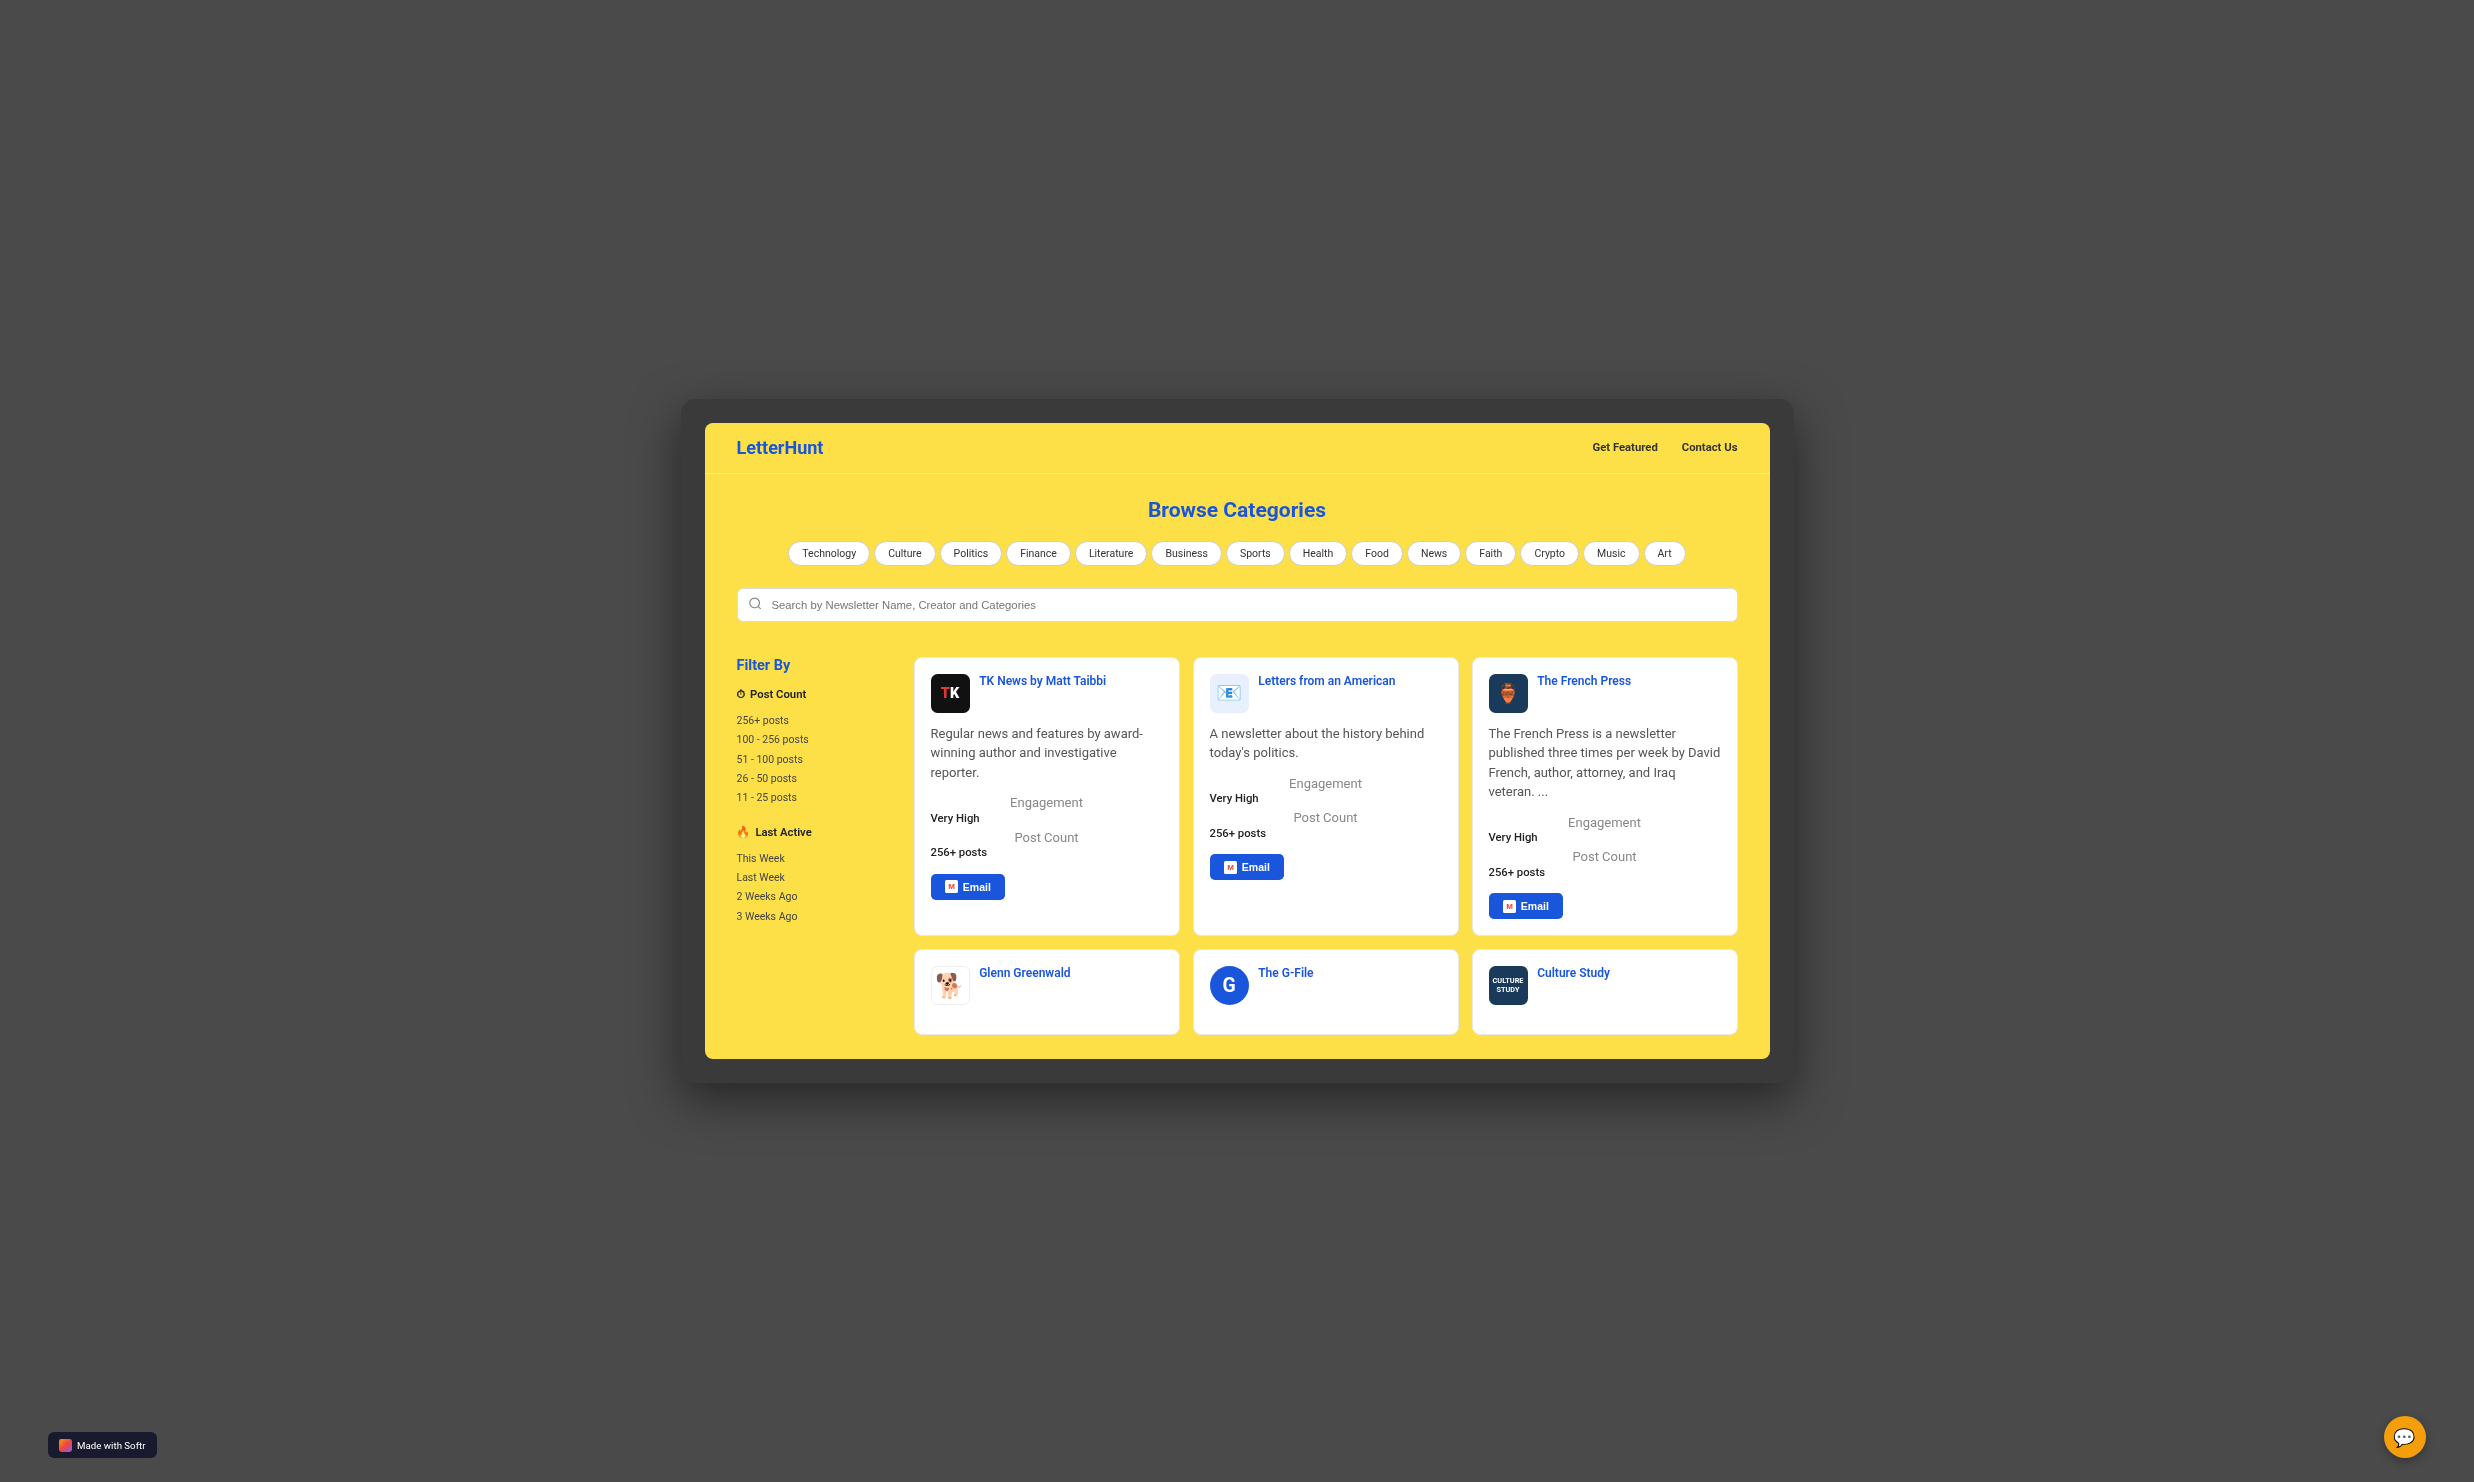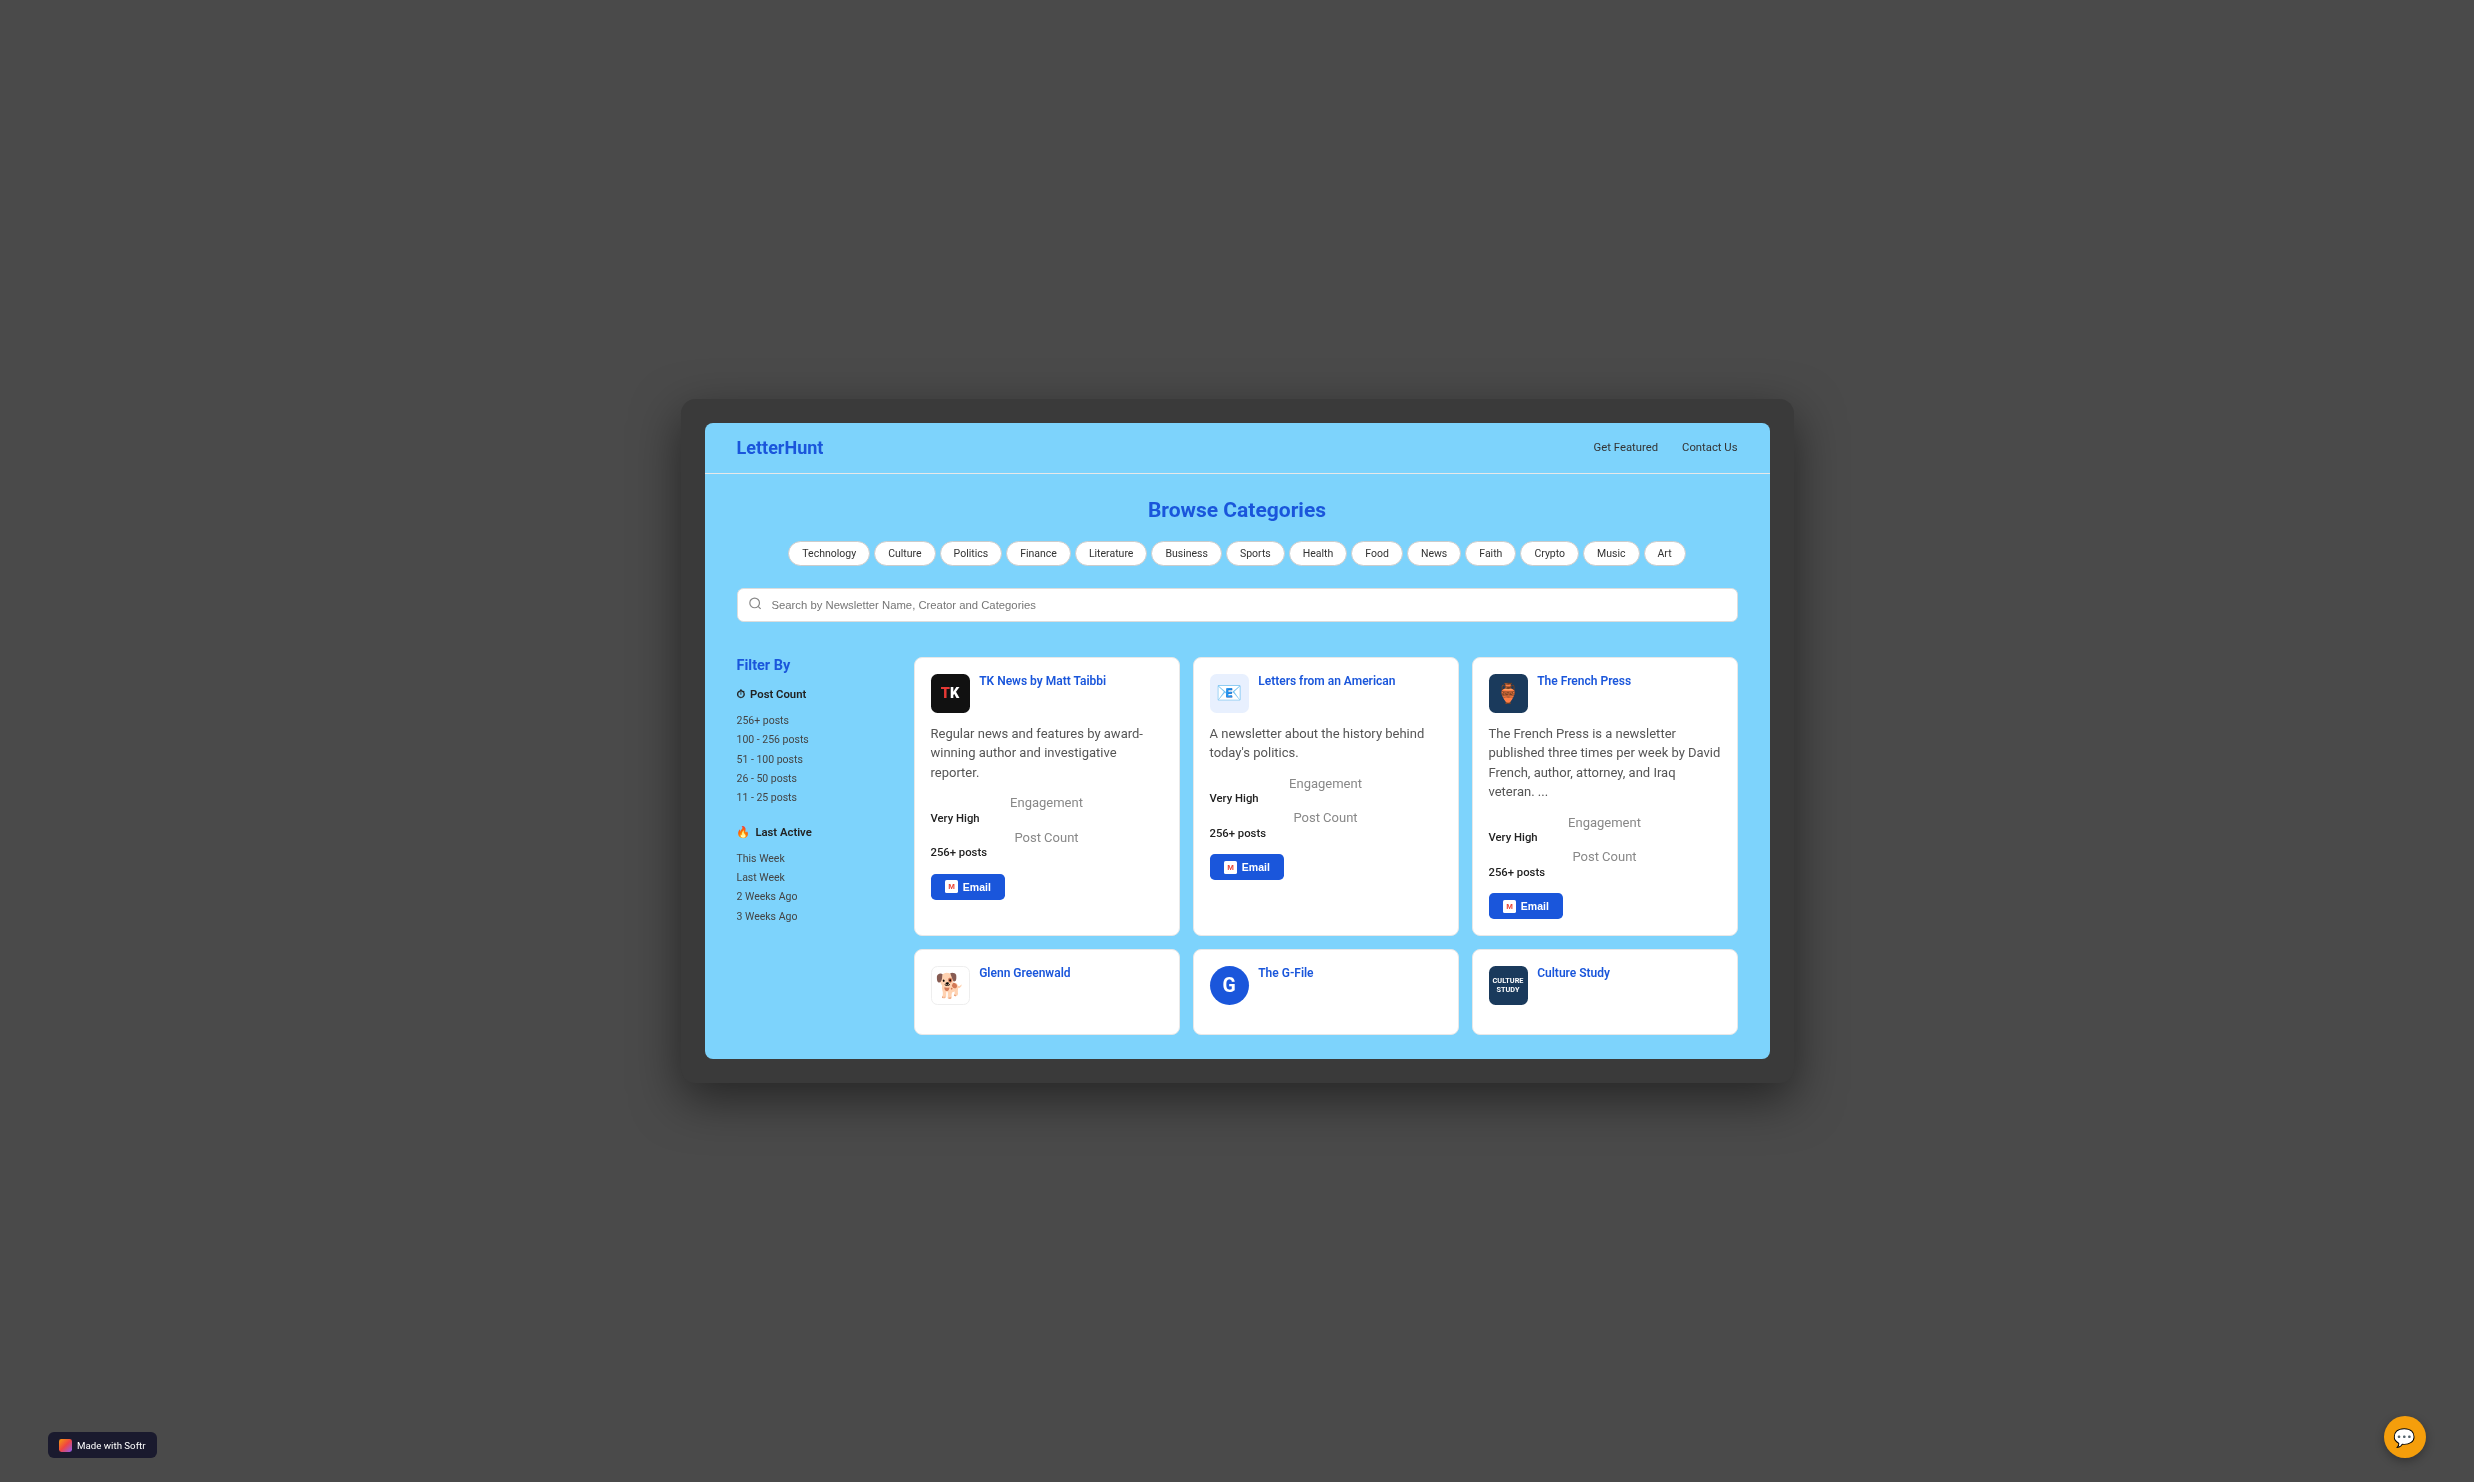--- a/index.html
+++ b/index.html
@@ -18,40 +18,41 @@
       min-height: 661px;
       padding: 24px;
       box-shadow: 0 16px 48px rgba(0,0,0,0.5);
     }
     .browser-content {
       background: #f0f0f0;
       border-radius: 8px;
       overflow: hidden;
     }
     .page-wrapper {
-      background: #7dd3fc;
+      background: #fde047;
       min-height: 629px;
     }
 
     
     .header {
       display: flex;
       align-items: center;
       justify-content: space-between;
       padding: 14.5px 32px;
       border-bottom: 0.8px solid #e8e8e8;
     }
     .logo {
       font-size: 18px;
       font-weight: 700;
       color: #1a56db;
     }
     .nav-links {
       display: flex;
       gap: 24px;
+      font-weight: bold;
     }
     .nav-link {
       font-size: 11.3px;
       color: #333;
       cursor: pointer;
       text-decoration: none;
     }
 
     
     .main-content {

